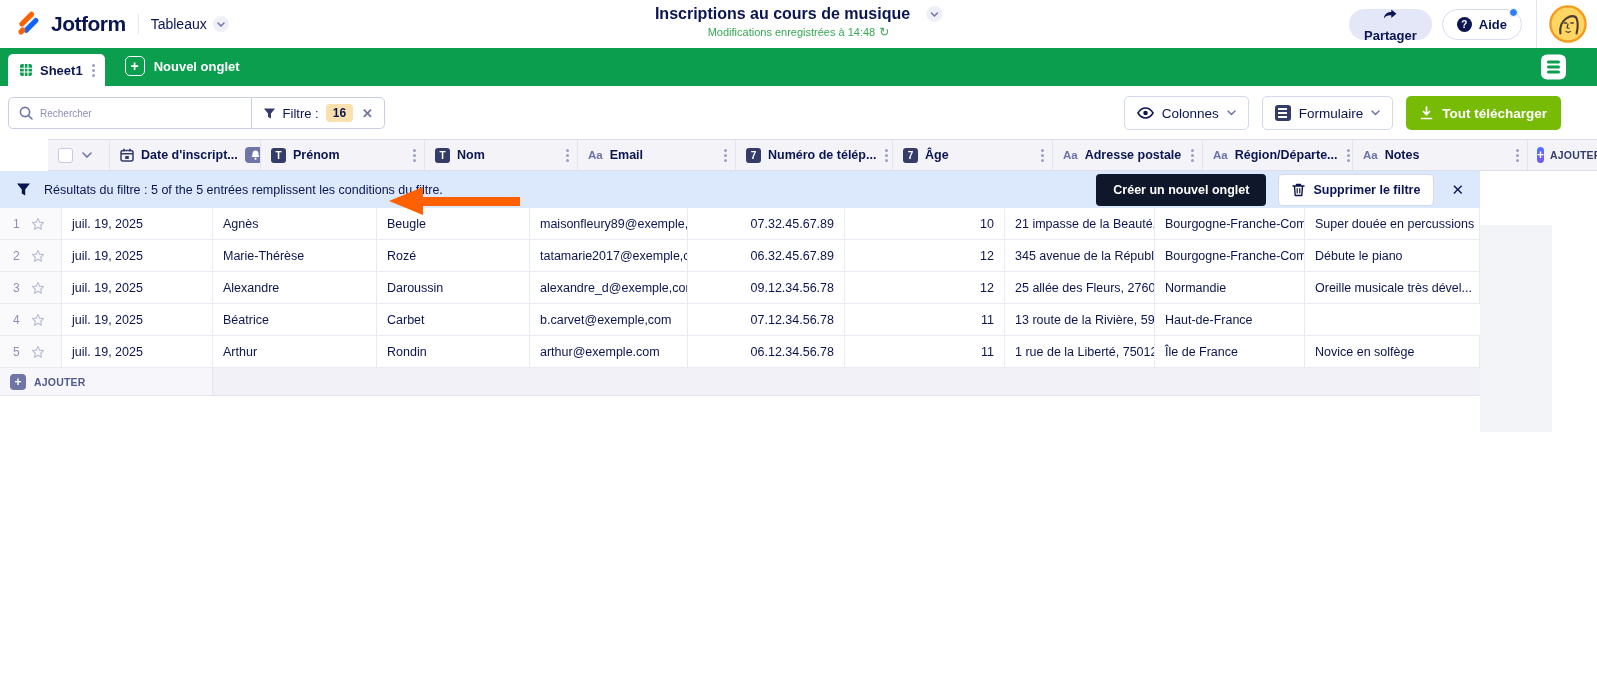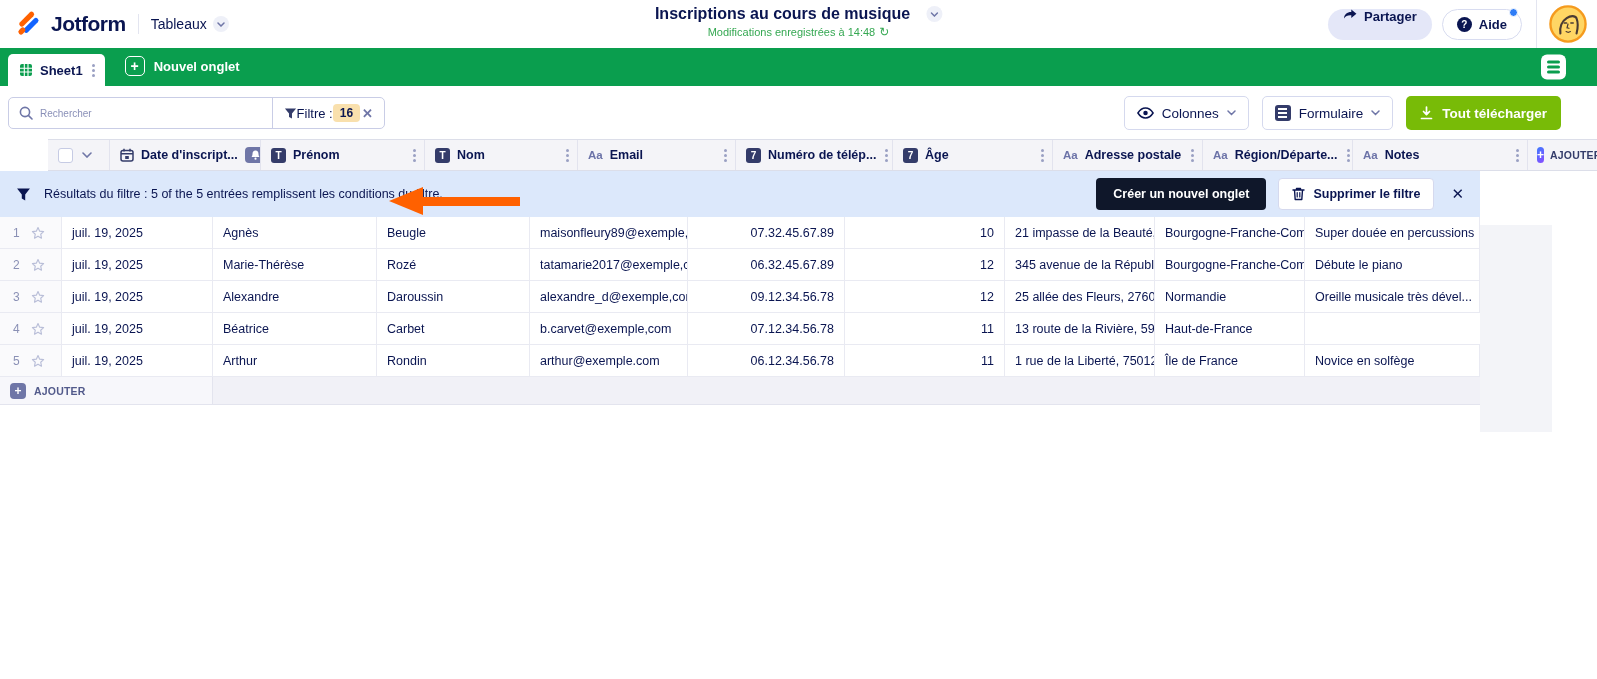--- a/index.html
+++ b/index.html
@@ -11,22 +11,22 @@
   .brand { display:flex; align-items:center; padding-left:14px; gap:9px; }
   .brand-name { font-size:21px; font-weight:bold; letter-spacing:-0.5px; color:#0a1551; }
   .vdiv { width:1px; height:20px; background:#e3e5f0; margin:0 12px; }
   .product { display:flex; align-items:center; gap:6px; font-size:14px; color:#0a1551; cursor:pointer; }
   .chev-circle { width:16px; height:16px; border-radius:50%; background:#eef0f8; display:grid; place-items:center; }
   .title-wrap { position:absolute; left:50%; transform:translateX(-50%); top:5px; text-align:center; }
   .title-line { display:flex; align-items:center; gap:16px; justify-content:center; }
   .title { font-size:16px; font-weight:bold; color:#0a1551; }
   .save-status { font-size:11px; color:#35a852; margin-top:2px; display:flex; align-items:center; gap:4px; justify-content:center; }
   .top-right { margin-left:auto; display:flex; align-items:center; gap:10px; padding-right:10px; }
-  .btn-share { display:flex; align-items:flex-start; gap:7px; background:#e4e7f8; border:none; border-radius:999px;
-    height:31px; padding:0 15px; font-size:13px; font-weight:600; color:#0a1551; cursor:pointer; }
+  .btn-share { display:flex; align-items:center; gap:7px; background:#e4e7f8; border:none; border-radius:999px;
+    height:31px; padding:0 15px; font-size:13px; font-weight:600; color:#0a1551; cursor:pointer;flex-direction:column; }
   .btn-help { position:relative; display:flex; align-items:center; gap:7px; background:#fff; border:1px solid #d8dcf0;
     border-radius:999px; height:31px; padding:0 14px; font-size:13px; font-weight:600; color:#0a1551; cursor:pointer; }
   .q-circle { width:15px; height:15px; border-radius:50%; background:#0a1551; color:#fff; font-size:10px; font-weight:bold;
     display:grid; place-items:center; }
   .notif-dot { position:absolute; top:-2px; right:3px; width:9px; height:9px; border-radius:50%; background:#2f7df6; border:1.5px solid #fff; }
   .avatar-wrap { border-left:1px solid #e3e5f0; padding-left:12px; margin-left:4px; height:48px; display:flex; align-items:center; }
 
   
   .tabbar { height:38px; background:#0a9e4e; display:flex; align-items:flex-end; position:relative; padding-left:8px; }
   .sheet-tab { height:32px; background:#fff; border-radius:5px 5px 0 0; display:flex; align-items:center; gap:7px;
@@ -42,21 +42,21 @@
   .menu-btn i { width:13px; height:2.6px; background:#0a9e4e; border-radius:2px; display:block; }
 
   
   .toolbar { height:53px; background:#fff; position:relative; }
   .search-wrap { position:absolute; left:8px; top:11px; width:377px; height:32px; border:1px solid #c9cde6;
     border-radius:5px; display:flex; align-items:center; background:#fff; }
   .search-wrap input { flex:1; border:none; outline:none; font-size:10px; color:#0a1551; padding-left:7px;
     font-family:"Liberation Sans", sans-serif; min-width:0; }
   .search-wrap input::placeholder { color:#8a90b8; }
   .search-ic { margin-left:10px; display:flex; }
-  .chip { border-left:1px solid #c9cde6; height:100%; display:flex; align-items:center; padding:0 11px; cursor:pointer; }
+  .chip { border-left:1px solid #c9cde6; height:100%; display:flex; align-items:center; gap:7px; padding:0 11px; cursor:pointer; }
   .chip-label { font-size:13px; color:#0a1551; }
   .chip-count { background:#f9e0ad; border-radius:4px; padding:2px 7px; font-size:12px; font-weight:600; color:#0a1551; }
   .chip-x { color:#6f76a7; font-size:13px; font-weight:bold; margin-left:2px; cursor:pointer; }
   .annot-arrow { position:absolute; left:389px; top:101px; display:flex; align-items:center; z-index:5; }
   .annot-head { width:0; height:0; border-top:14px solid transparent; border-bottom:14px solid transparent;
     border-right:34px solid #ff6100; }
   .annot-shaft { width:97px; height:9px; background:#ff6100; }
   .tb-right { position:absolute; right:36px; top:10px; display:flex; gap:13px; align-items:center; }
   .btn-outline { height:34px; border:1px solid #d5d9ee; border-radius:5px; background:#fff; display:flex; align-items:center;
     gap:8px; padding:0 12px; font-size:13.5px; color:#0a1551; cursor:pointer; font-family:"Liberation Sans", sans-serif; }
@@ -80,21 +80,21 @@
   .th-add { width:72px; display:flex; align-items:center; gap:6px; padding-left:9px; background:#f4f4f8; cursor:pointer; }
   .grad-plus { width:16px; height:16px; border-radius:4px; background:linear-gradient(135deg,#3e7bff,#8a4dff); color:#fff;
     font-size:12px; font-weight:bold; display:grid; place-items:center; line-height:1; }
   .add-label { font-size:10.5px; font-weight:bold; color:#343c6a; letter-spacing:0.2px; }
   .thead-filler { flex:1; background:#fff; border-left:1px solid #e2e3ee; }
 
   .w-num{width:62px;flex:none}.w-date{width:151px;flex:none}.w-prenom{width:164px;flex:none}.w-nom{width:153px;flex:none}
   .w-email{width:158px;flex:none}.w-tel{width:157px;flex:none}.w-age{width:160px;flex:none}.w-adresse{width:150px;flex:none}
   .w-region{width:150px;flex:none}.w-notes{width:175px;flex:none}
 
-  .banner { height:46px; width:1480px; background:#dce8fb; display:flex; align-items:center; padding:0 16px; gap:13px; }
+  .banner { height:37px; width:1480px; background:#dce8fb; display:flex; align-items:center; padding:0 16px; gap:13px; }
   .banner-msg { font-size:12.5px; color:#0a1551; }
   .banner-right { margin-left:auto; display:flex; gap:12px; align-items:center; }
   .btn-blue { height:32px; background:#0f172a; border:none; color:#fff; border-radius:4px; padding:0 17px; font-weight:bold;
     font-size:12.5px; cursor:pointer; font-family:"Liberation Sans", sans-serif; }
   .btn-white { height:32px; background:#fff; border:1px solid #d5d9ee; border-radius:4px; padding:0 13px; display:flex;
     gap:8px; align-items:center; color:#0a1551; font-weight:600; font-size:12.5px; cursor:pointer; font-family:"Liberation Sans", sans-serif; }
   .banner-x { font-size:15px; color:#0a1551; cursor:pointer; margin-left:5px; }
 
   .row { display:flex; height:32px; background:#fff; border-bottom:1px solid #e9eaf2; width:1480px; }
   .cell { padding:0 10px; display:flex; align-items:center; border-right:1px solid #e9eaf2; font-size:12.5px;

